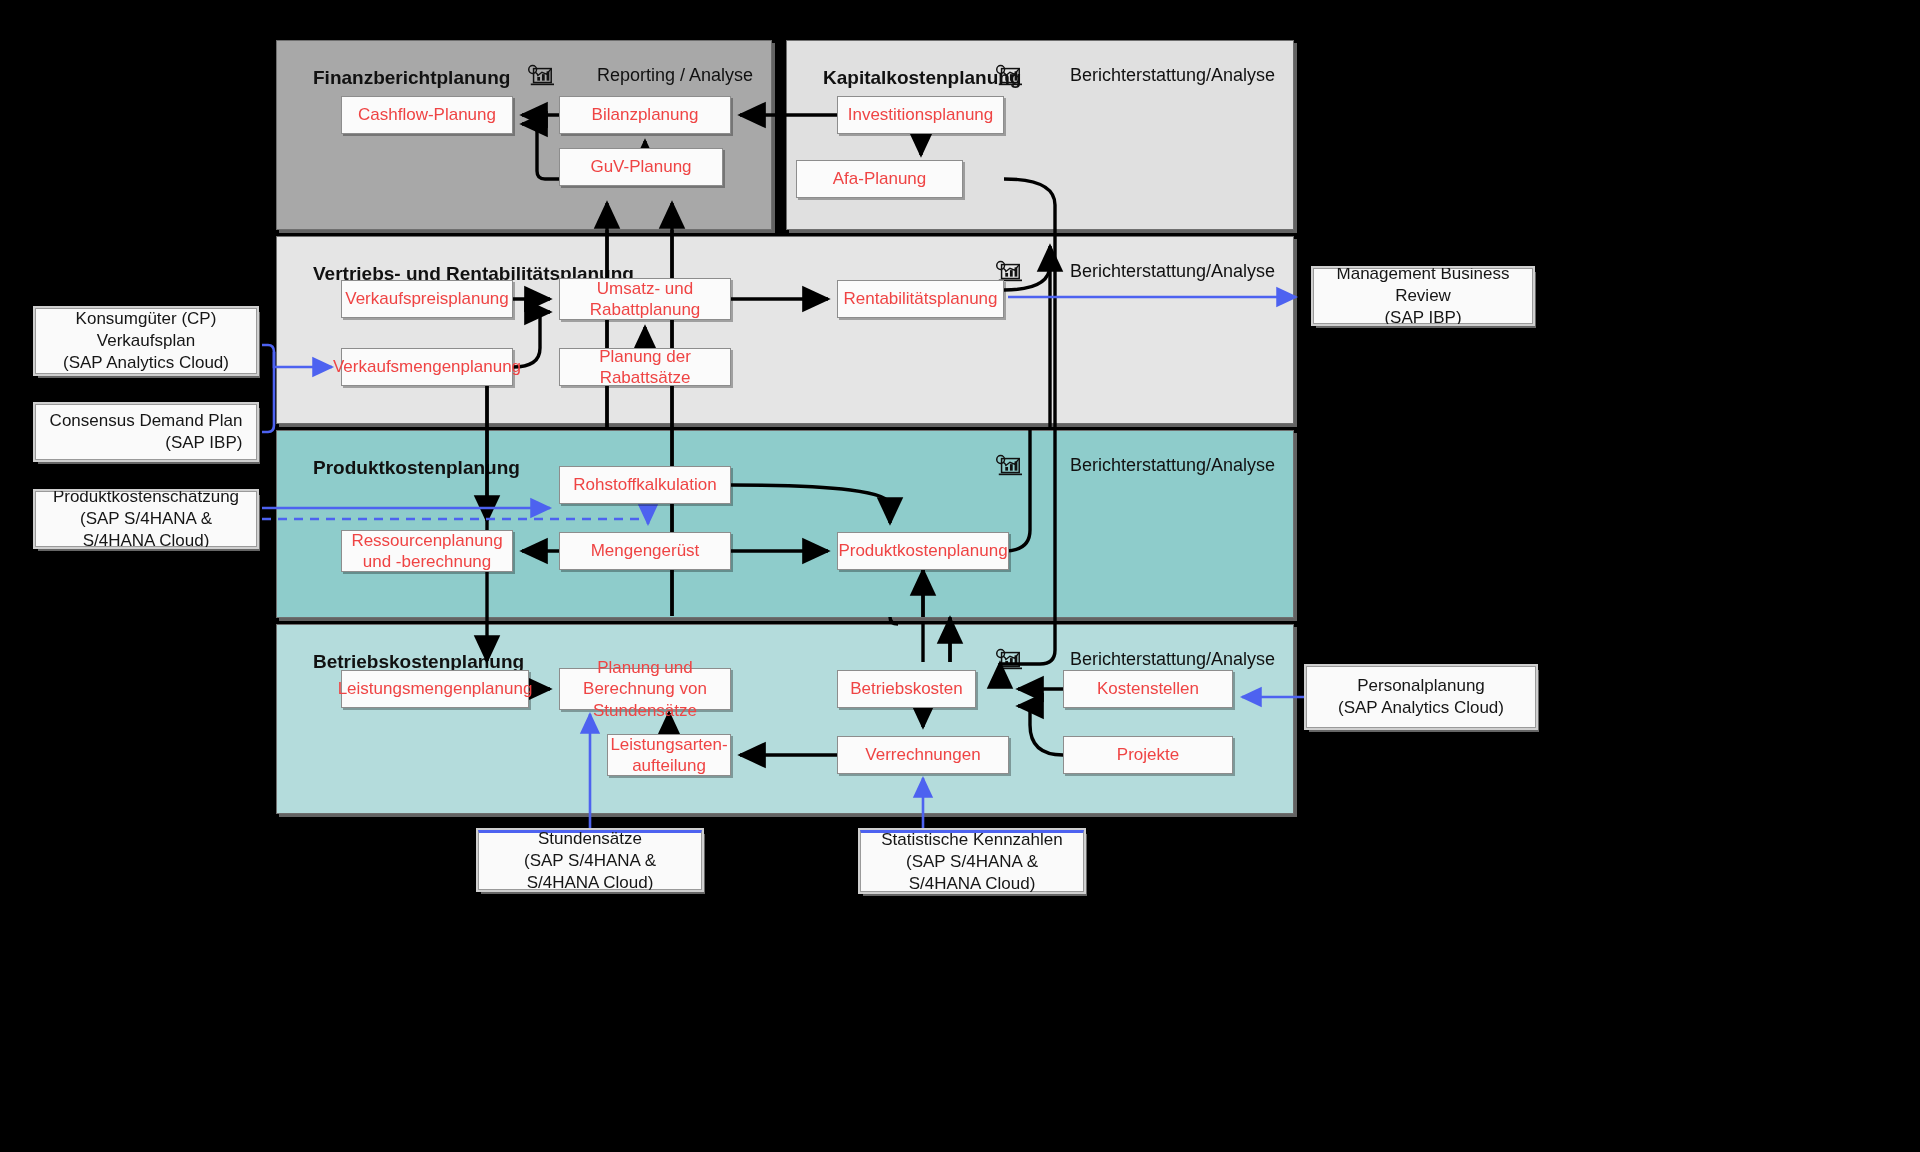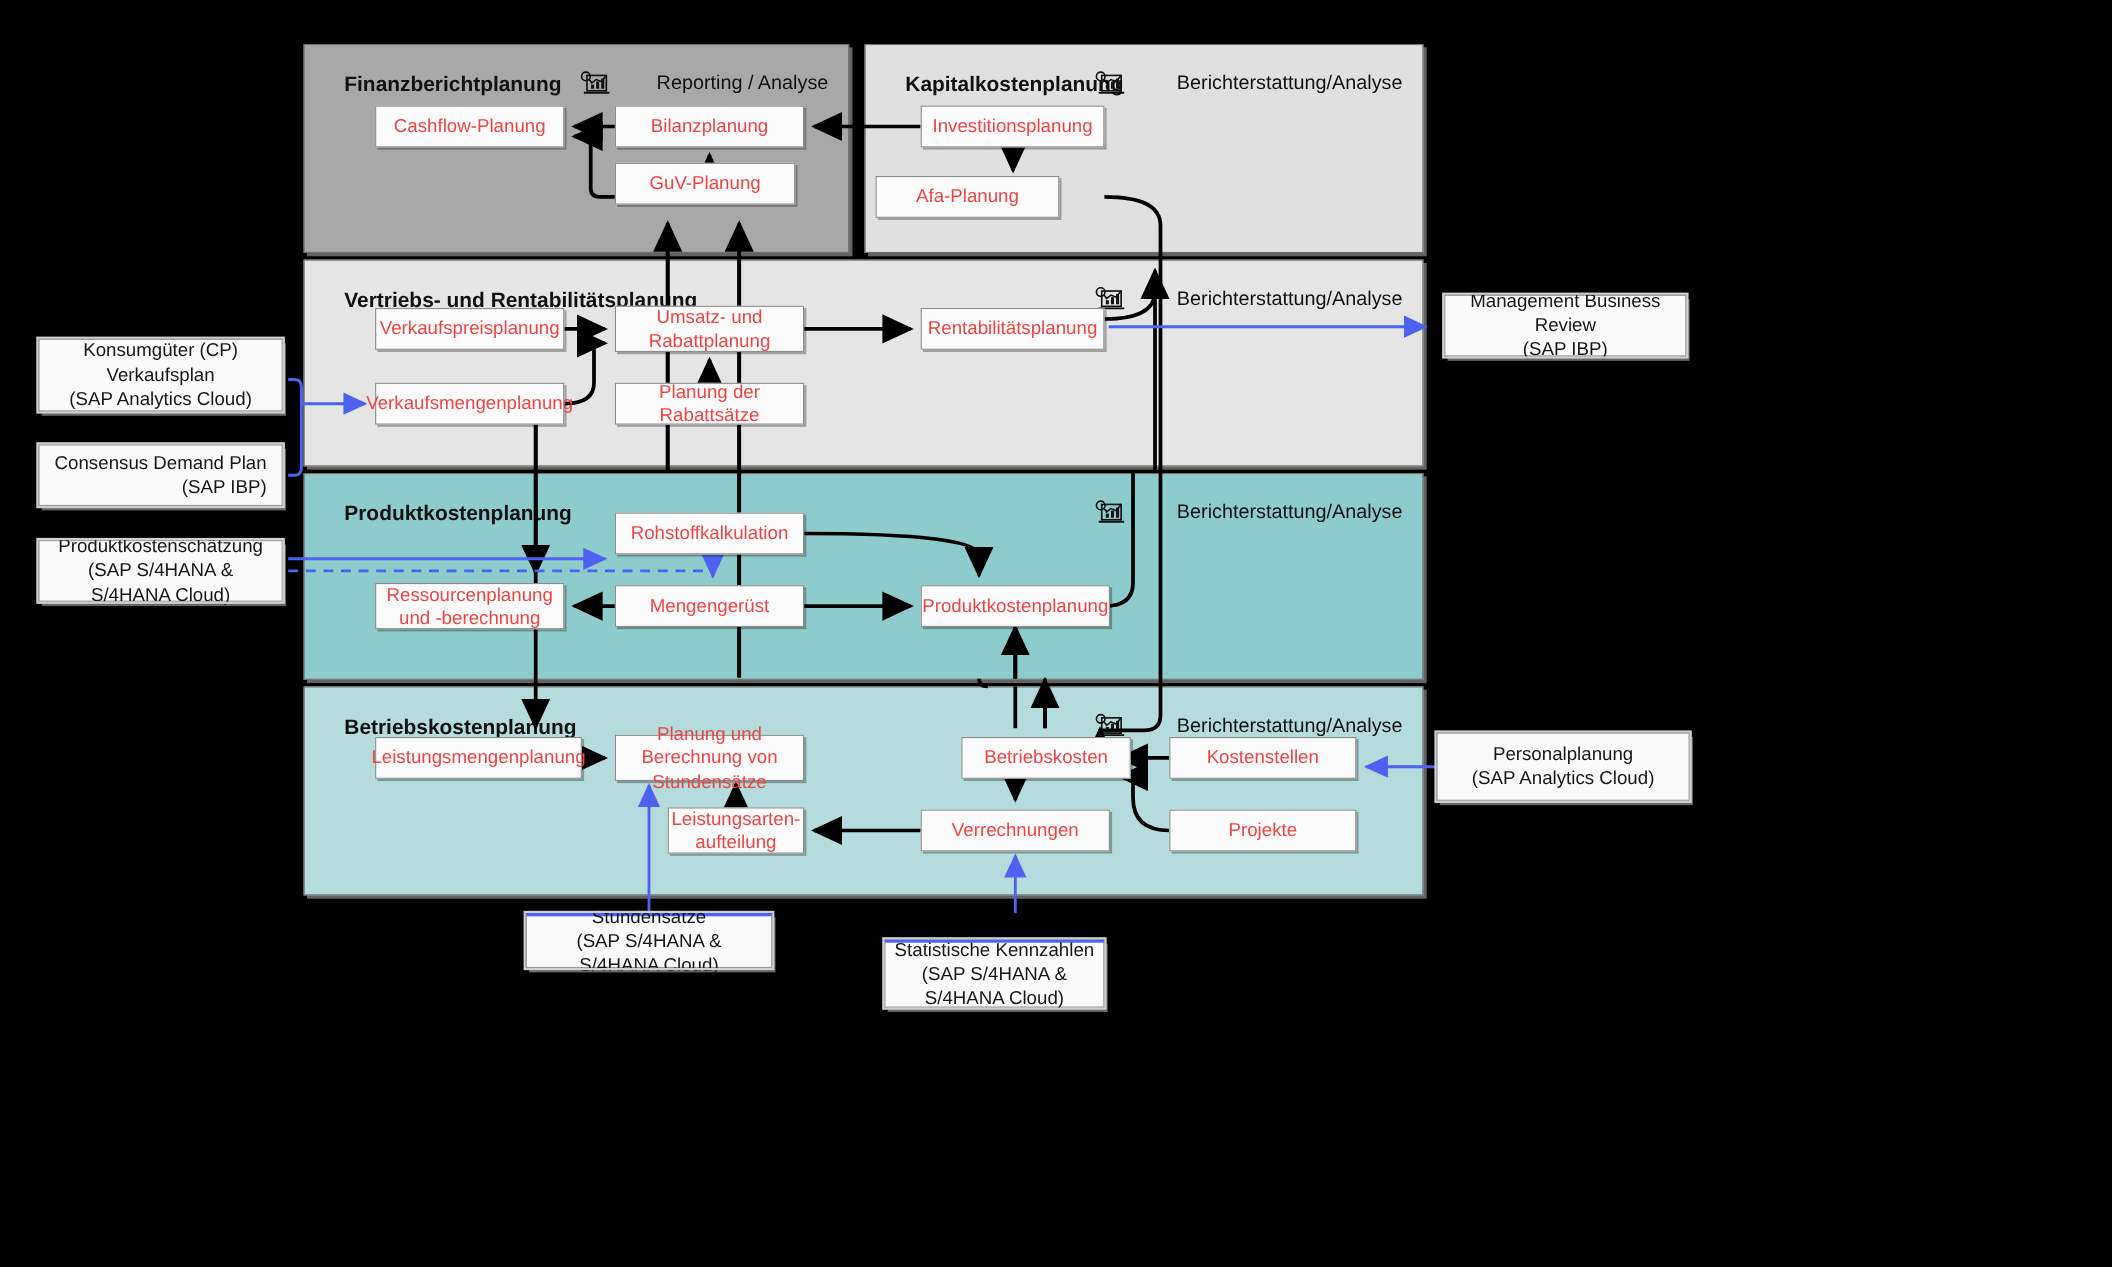--- a/index.html
+++ b/index.html
@@ -224,21 +224,21 @@
       </div>
       <div class="node" style="left: 837px; top: 532px; width: 172px; height: 38px;">
         <span>Produktkostenplanung</span>
       </div>
       <div class="node" style="left: 341px; top: 670px; width: 188px; height: 38px;">
         <span>Leistungsmengenplanung</span>
       </div>
       <div class="node" style="left: 559px; top: 668px; width: 172px; height: 42px;">
         <span>Planung und Berechnung von Stundensätze</span>
       </div>
-      <div class="node" style="left: 837px; top: 670px; width: 154px; height: 38px; margin-left: 37px;">
+      <div class="node" style="left: 837px; top: 670px; width: 139px; height: 38px;">
         <span>Betriebskosten</span>
       </div>
       <div class="node" style="left: 1063px; top: 670px; width: 170px; height: 38px;">
         <span>Kostenstellen</span>
       </div>
       <div class="node" style="left: 607px; top: 734px; width: 124px; height: 42px;">
         <span>Leistungsarten-aufteilung</span>
       </div>
       <div class="node" style="left: 837px; top: 736px; width: 172px; height: 38px;">
         <span>Verrechnungen</span>
@@ -262,22 +262,22 @@
 (SAP S/4HANA &amp; S/4HANA Cloud)</span>
       </div>
       <div class="ext" style="left: 1313px; top: 268px; width: 220px; height: 56px;">
         <span style="white-space: pre-line;">Management Business Review
 (SAP IBP)</span>
       </div>
       <div class="ext" style="left: 1306px; top: 666px; width: 230px; height: 62px;">
         <span style="white-space: pre-line;">Personalplanung
 (SAP Analytics Cloud)</span>
       </div>
-      <div class="ext blue" style="left: 478px; top: 830px; width: 224px; height: 50px; text-align: center;">
+      <div class="ext blue" style="left: 478px; top: 830px; width: 224px; height: 60px; text-align: center;">
         <span style="white-space: pre-line;">Stundensätze
 (SAP S/4HANA &amp; S/4HANA Cloud)</span>
       </div>
-      <div class="ext blue" style="left: 804px; top: 830px; width: 200px; height: 62px; margin-top: 24px;">
+      <div class="ext blue" style="left: 860px; top: 830px; width: 224px; height: 62px;">
         <span style="white-space: pre-line;">Statistische Kennzahlen
 (SAP S/4HANA &amp; S/4HANA Cloud)</span>
       </div>
     </div>
 </div>
 
 </body></html>

